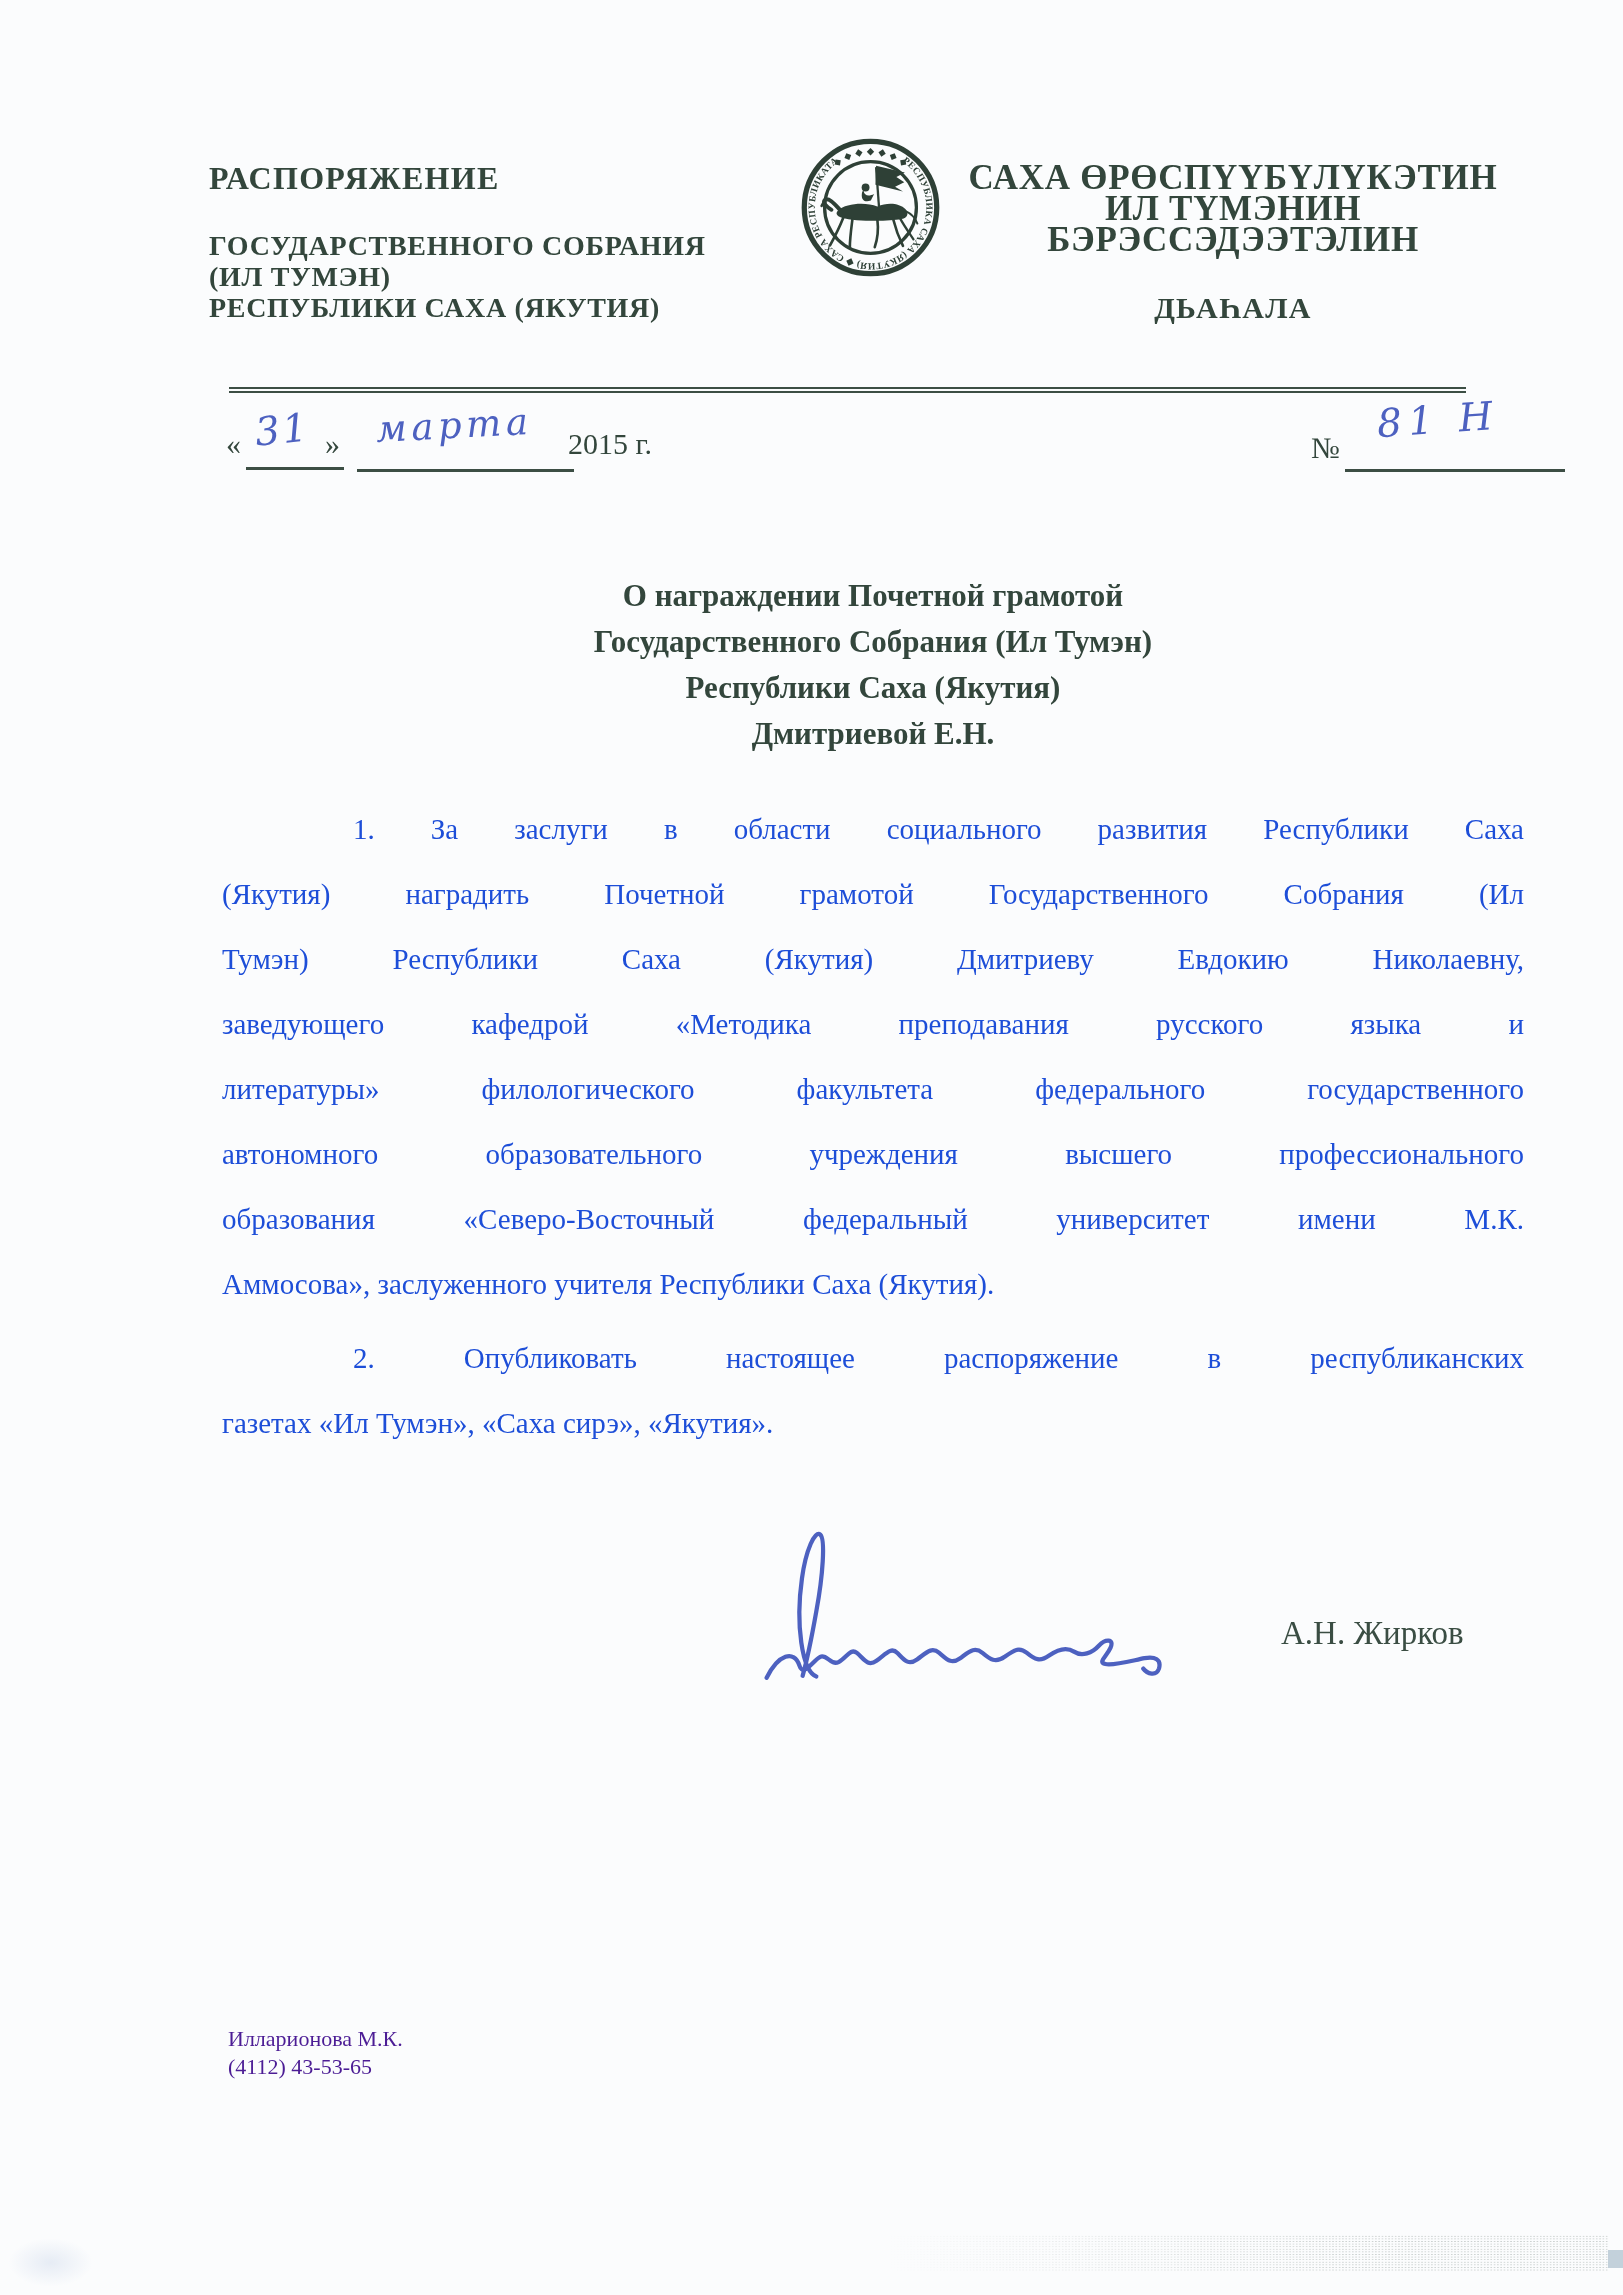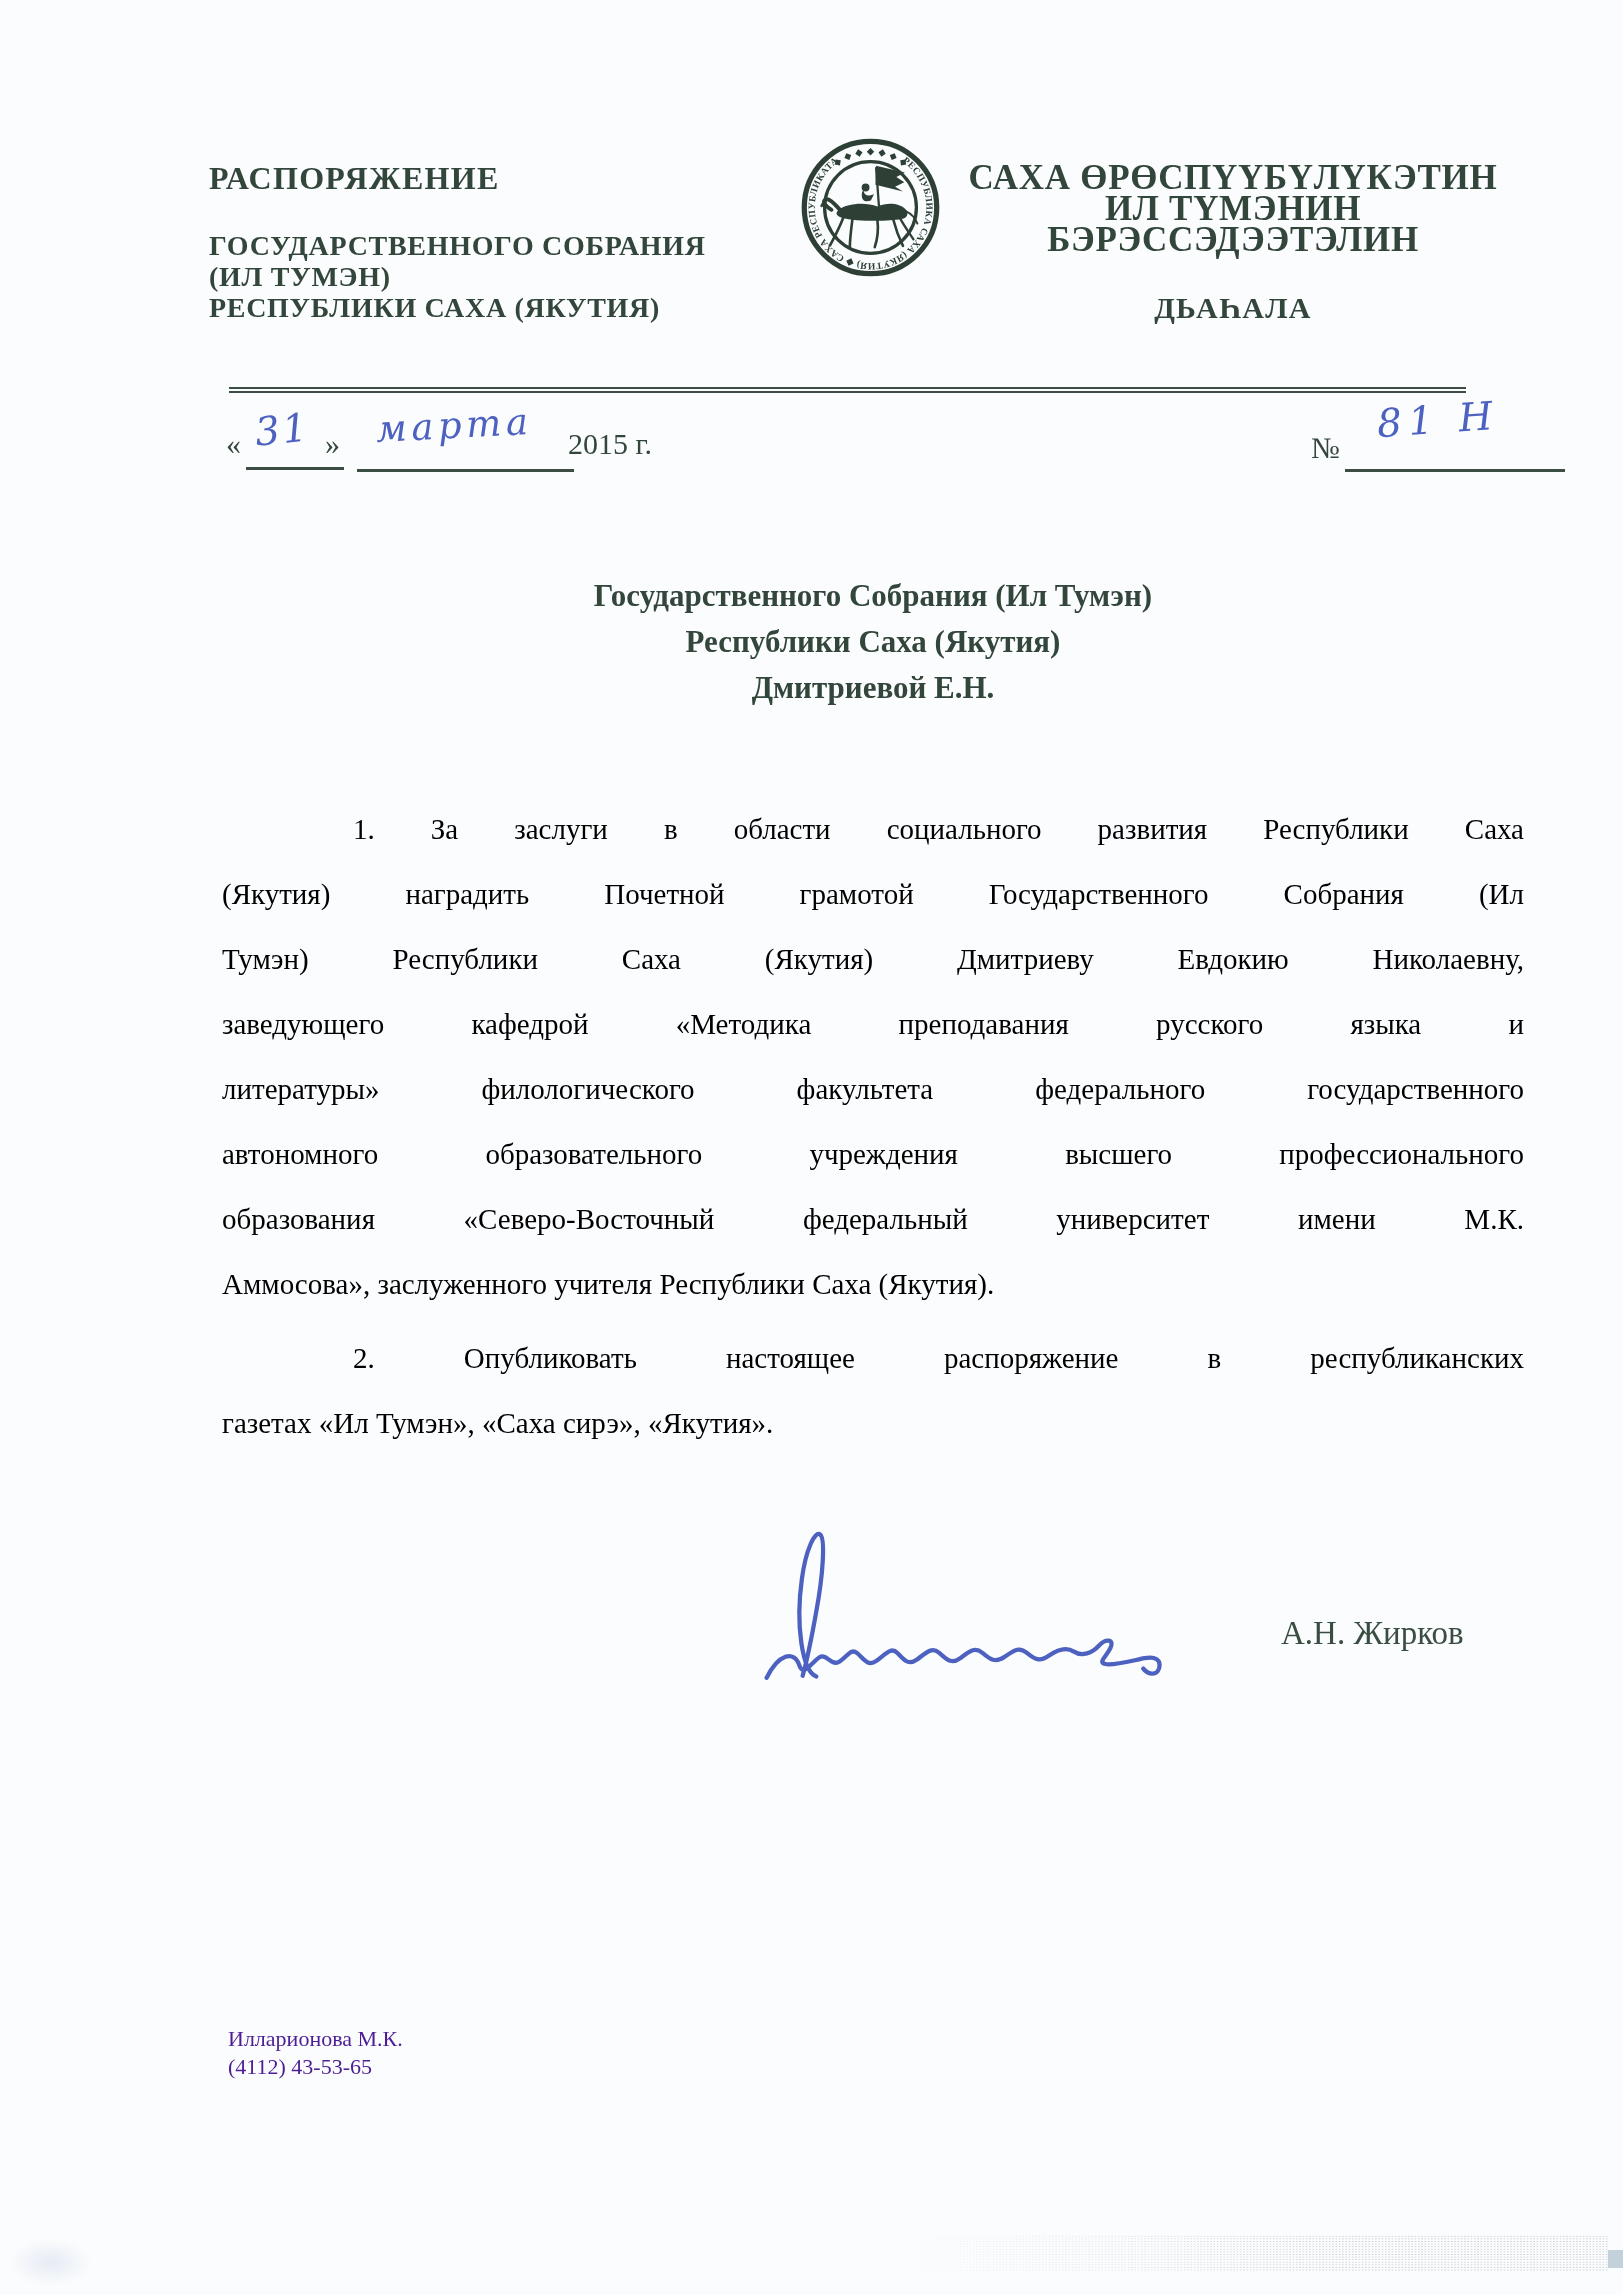--- a/index.html
+++ b/index.html
@@ -34,21 +34,21 @@
   .no-label{left:1311px;top:431px;}
   .uline{position:absolute;height:2.6px;background:#3c4e44;}
   .u-day{left:246px;top:467px;width:98px;}
   .u-month{left:357px;top:469px;width:217px;}
   .u-number{left:1345px;top:469px;width:220px;}
   
   .subject{position:absolute;left:222px;top:573px;width:1302px;text-align:center;
            font-size:31px;font-weight:bold;line-height:46px;}
   
   .body-text{position:absolute;left:222px;top:797px;width:1302px;
-             font-size:29px;color:#000000;}
+             font-size:29px;color:#1d4ed8;}
   .bline{line-height:65px;text-align:justify;text-align-last:justify;}
   .bline.last{text-align:justify;text-align-last:left;}
   .bline.first{text-indent:131px;}
   .para2{margin-top:8.5px;}
   
   .sig-svg{position:absolute;left:739px;top:1513px;}
   .sig-name{position:absolute;left:1281px;top:1615px;font-size:33px;color:#3a4d43;}
   
   .footer{position:absolute;left:228px;top:2025px;font-size:22px;line-height:28px;color:#4c1d95;}
   
@@ -132,20 +132,21 @@
   <div class="uline u-day"></div>
   <div class="printed dl-q2">»</div>
   <div class="hand hand-month">марта</div>
   <div class="uline u-month"></div>
   <div class="printed dl-year">2015 г.</div>
   <div class="printed no-label">№</div>
   <div class="hand hand-number">81 Н</div>
   <div class="uline u-number"></div>
 
   <div class="subject">
+    <div>О награждении Почетной грамотой</div>
     <div>Государственного Собрания (Ил Тумэн)</div>
     <div>Республики Саха (Якутия)</div>
     <div>Дмитриевой Е.Н.</div>
   </div>
 
   <div class="body-text">
     <div class="para1">
       <div class="bline first">1. За заслуги в области социального развития Республики Саха</div>
       <div class="bline">(Якутия) наградить Почетной грамотой Государственного Собрания (Ил</div>
       <div class="bline">Тумэн) Республики Саха (Якутия) Дмитриеву Евдокию Николаевну,</div>

